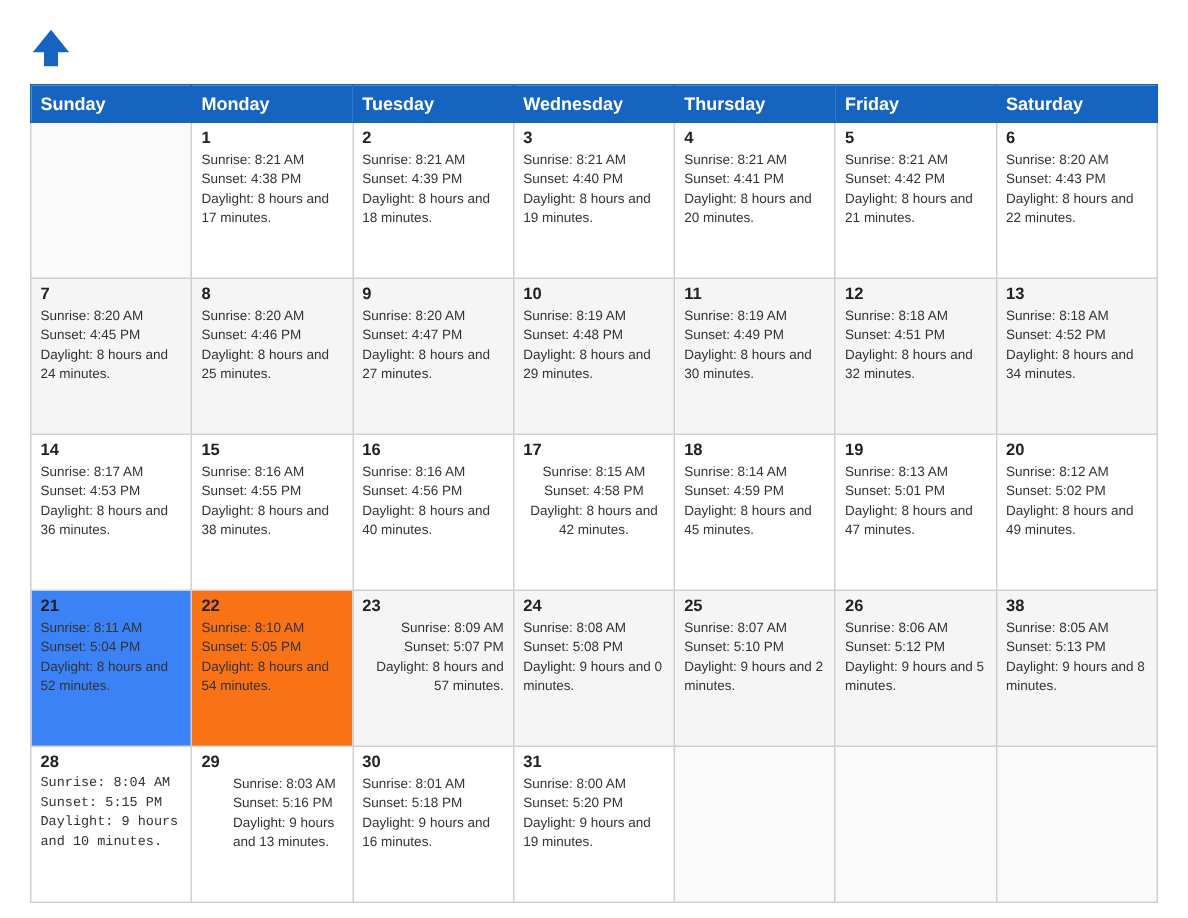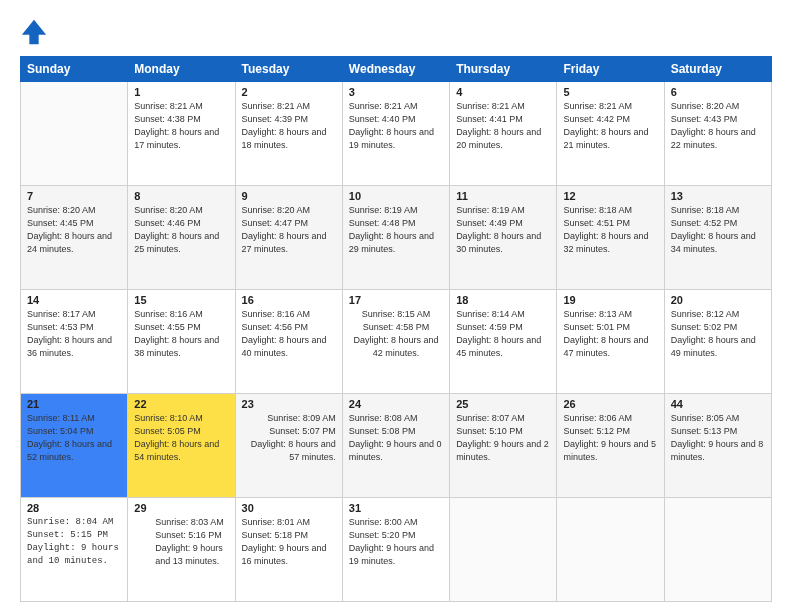--- a/index.html
+++ b/index.html
@@ -255,21 +255,21 @@
 Daylight: 8 hours and 49 minutes.</div>
           </td>
         </tr>
         <tr>
           <td style="background: #3b82f6;">
             <div class="day-number">21</div>
             <div class="day-info" style="white-space: pre-line;">Sunrise: 8:11 AM
 Sunset: 5:04 PM
 Daylight: 8 hours and 52 minutes.</div>
           </td>
-          <td style="background: #fde047;">
+          <td style="background: #f97316;">
             <div class="day-number">22</div>
             <div class="day-info" style="white-space: pre-line;">Sunrise: 8:10 AM
 Sunset: 5:05 PM
 Daylight: 8 hours and 54 minutes.</div>
           </td>
           <td style="background: rgb(245, 245, 245);">
             <div class="day-number">23</div>
             <div class="day-info" style="white-space: pre-line; text-align: right;">Sunrise: 8:09 AM
 Sunset: 5:07 PM
 Daylight: 8 hours and 57 minutes.</div>
@@ -286,21 +286,21 @@
 Sunset: 5:10 PM
 Daylight: 9 hours and 2 minutes.</div>
           </td>
           <td style="background: rgb(245, 245, 245);">
             <div class="day-number">26</div>
             <div class="day-info" style="white-space: pre-line;">Sunrise: 8:06 AM
 Sunset: 5:12 PM
 Daylight: 9 hours and 5 minutes.</div>
           </td>
           <td style="background: rgb(245, 245, 245);">
-            <div class="day-number">44</div>
+            <div class="day-number">38</div>
             <div class="day-info" style="white-space: pre-line;">Sunrise: 8:05 AM
 Sunset: 5:13 PM
 Daylight: 9 hours and 8 minutes.</div>
           </td>
         </tr>
         <tr>
           <td>
             <div class="day-number">28</div>
             <div class="day-info" style="white-space: pre-line; font-family: Liberation Mono, monospace;">Sunrise: 8:04 AM
 Sunset: 5:15 PM

